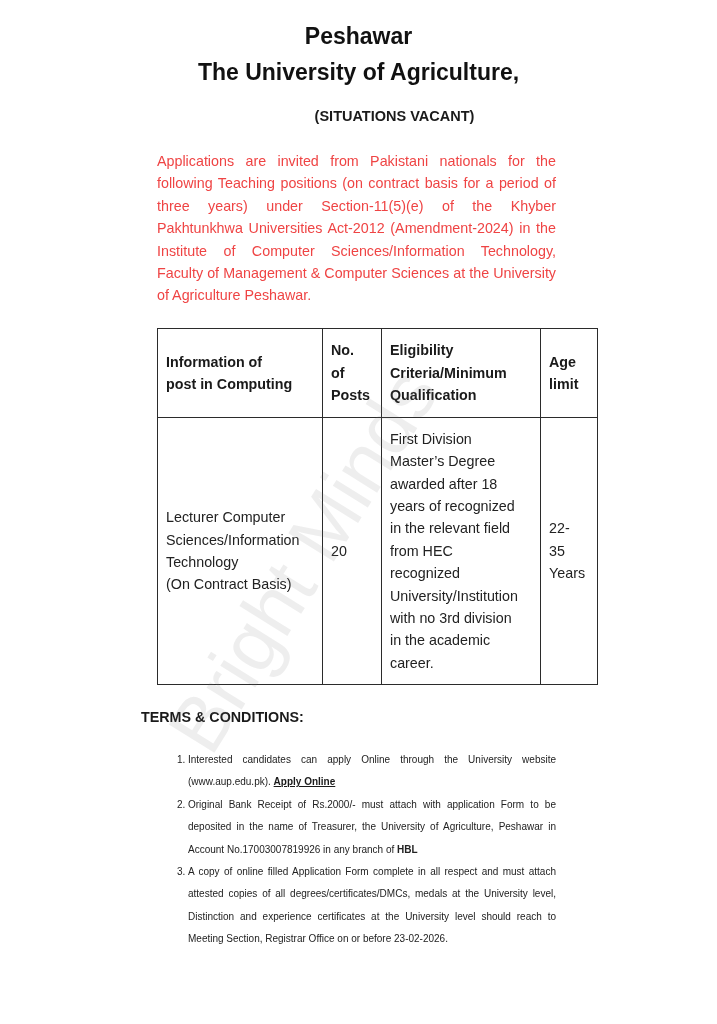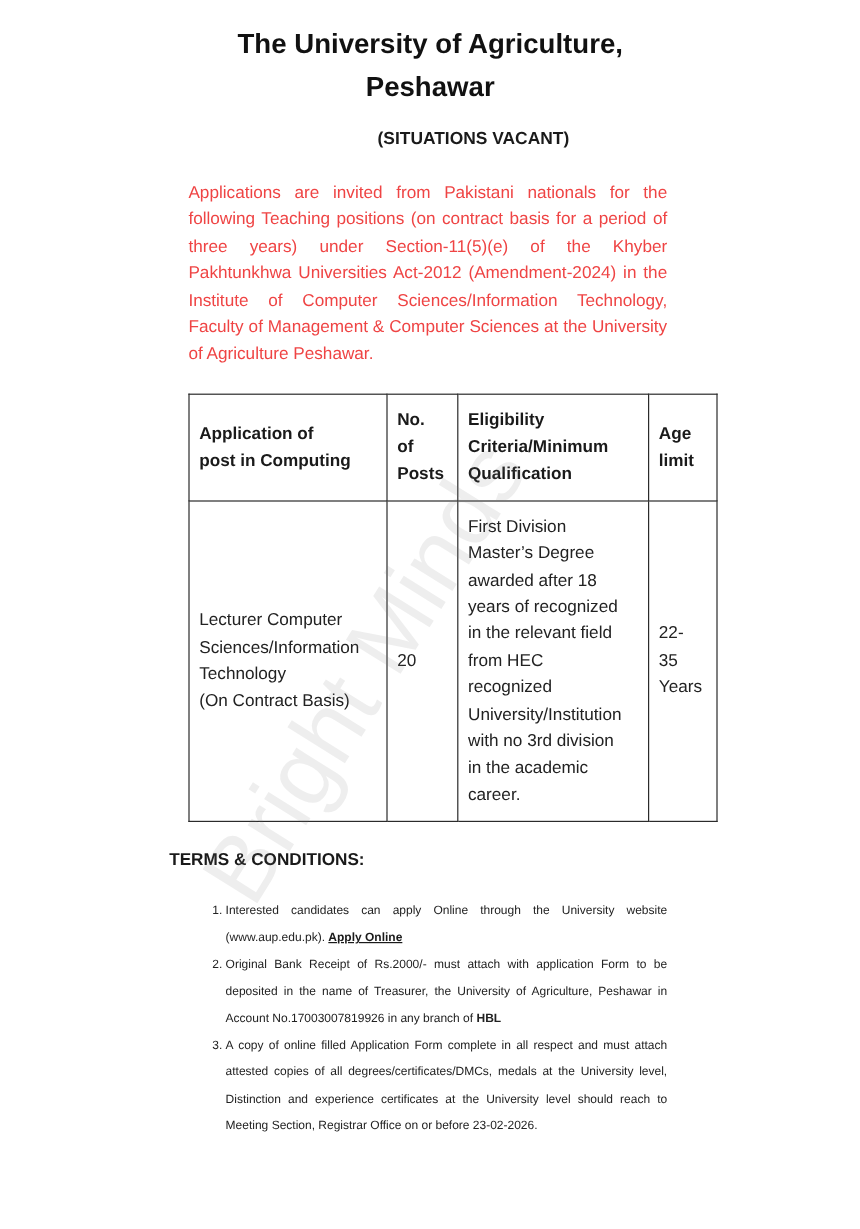--- a/index.html
+++ b/index.html
@@ -50,33 +50,33 @@
     position: absolute; left: 150px; top: 720px;
     font-size: 78px; font-family: "Liberation Sans", sans-serif;
     color: rgba(120,120,120,0.13); transform: rotate(-58deg);
     transform-origin: left top; white-space: nowrap; pointer-events: none;
   }
 </style>
 </head>
 <body>
 
 <div class="title">
+  <div>Peshawar</div>
   <div>The University of Agriculture,</div>
-  <div>Peshawar</div>
 </div>
 
 <div class="subtitle">(SITUATIONS VACANT)</div>
 
 <div class="intro">Applications are invited from Pakistani nationals for the following Teaching positions (on contract basis for a period of three years) under Section-11(5)(e) of the Khyber Pakhtunkhwa Universities Act-2012 (Amendment-2024) in the Institute of Computer Sciences/Information Technology, Faculty of Management &amp; Computer Sciences at the University of Agriculture Peshawar.</div>
 
 <table class="posts">
   <thead>
     <tr>
       <th class="c1">
-        <div>Application of</div>
+        <div>Information of</div>
         <div>post in Computing</div>
       </th>
       <th class="c2">
         <div>No.</div>
         <div>of</div>
         <div>Posts</div>
       </th>
       <th class="c3">
         <div>Eligibility</div>
         <div>Criteria/Minimum</div>

